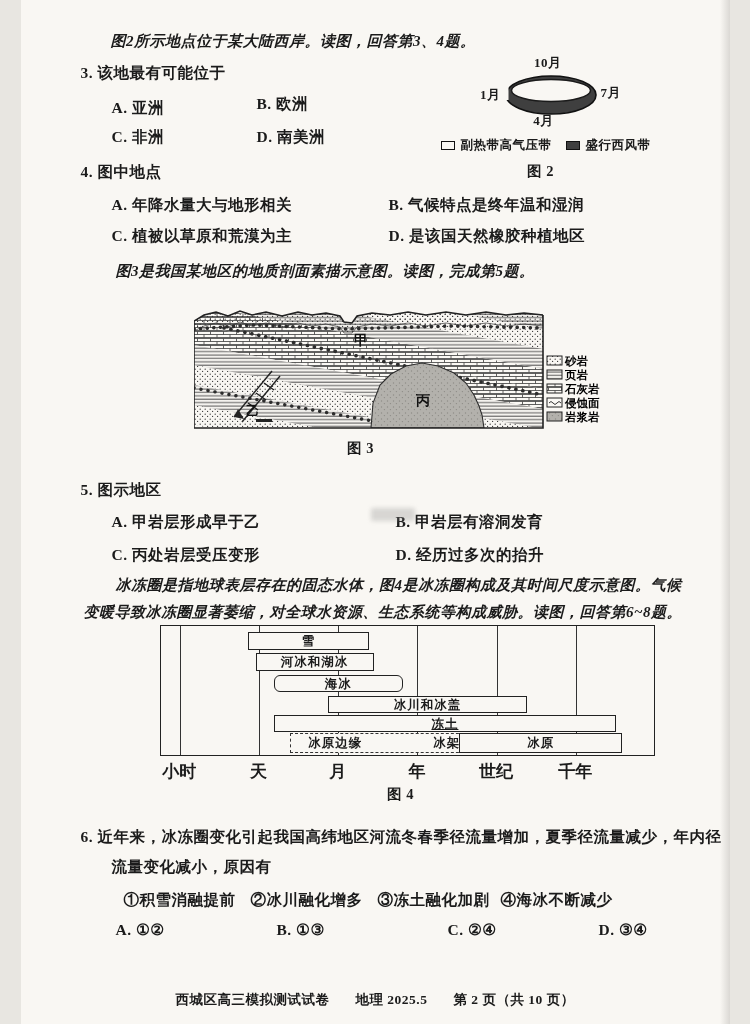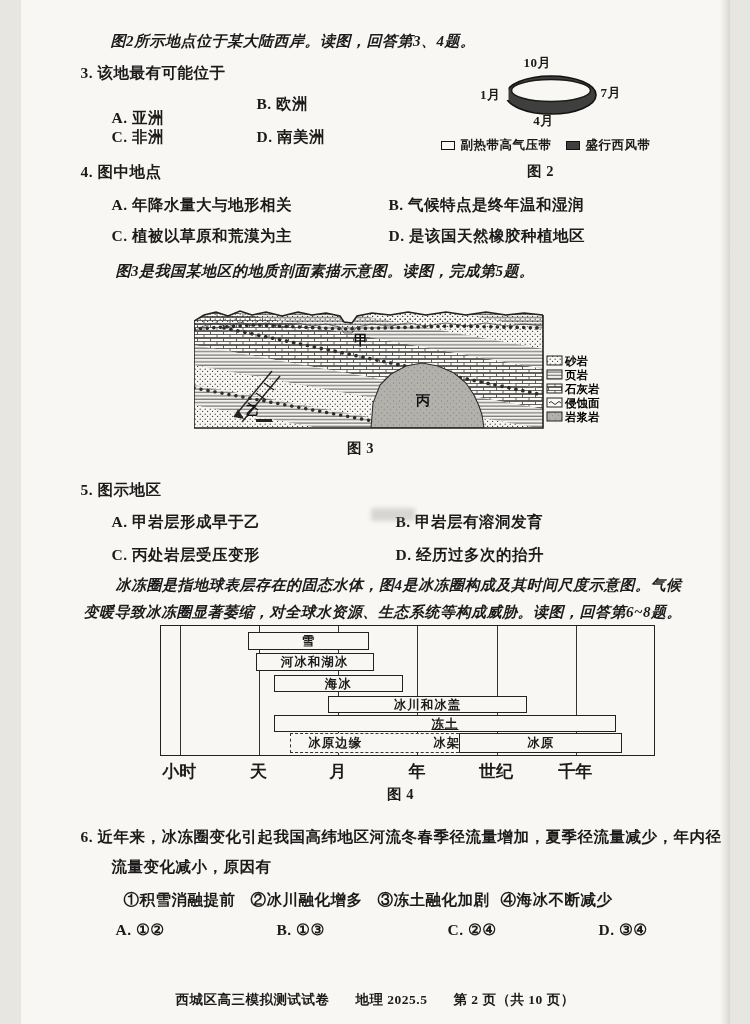--- a/index.html
+++ b/index.html
@@ -37,26 +37,26 @@
   svg text{font-family:"Liberation Serif","DejaVu Serif",serif;}
 </style>
 </head>
 <body>
 
 <div class="page">
 
   <div class="t intro" style="left:90px;top:31px;">图2所示地点位于某大陆西岸。读图，回答第3、4题。</div>
 
   <div class="t" style="left:60px;top:63px;">3. 该地最有可能位于</div>
-  <div class="t" style="left:91px;top:108px;">A. 亚洲</div>
+  <div class="t" style="left:91px;top:98px;">A. 亚洲</div>
   <div class="t" style="left:236px;top:94px;">B. 欧洲</div>
   <div class="t" style="left:91px;top:127px;">C. 非洲</div>
   <div class="t" style="left:236px;top:127px;">D. 南美洲</div>
 
-  <div class="t month" style="left:503px;top:55px;width:38px;text-align:left;">10月</div>
+  <div class="t month" style="left:503px;top:55px;width:38px;text-align:right;">10月</div>
   <div class="t month" style="left:450px;top:87px;width:30px;text-align:right;">1月</div>
   <div class="t month" style="left:580px;top:85px;">7月</div>
   <div class="t month" style="left:504px;top:113px;width:38px;text-align:center;">4月</div>
 
   <svg style="position:absolute;left:483px;top:72px;" width="94" height="44" viewBox="0 0 94 44">
     <ellipse cx="47" cy="23" rx="45" ry="19" fill="#3f3f3f" stroke="#111" stroke-width="1.6"></ellipse>
     <ellipse cx="47" cy="18.5" rx="39.5" ry="11" fill="#f9f7f3" stroke="#1a1a1a" stroke-width="1.5"></ellipse>
     <rect x="1" y="15" width="3.5" height="13" fill="#f9f7f3"></rect>
   </svg>
 
@@ -169,21 +169,21 @@
       <div class="grid" style="left: 177.6px;"></div>
       <div class="grid" style="left: 256.8px;"></div>
       <div class="grid" style="left: 336px;"></div>
       <div class="grid" style="left: 415.2px;"></div>
       <div class="bar" style="left: 87.912px; width: 120.384px; top: 6px; height: 18px;">
         <span>雪</span>
       </div>
       <div class="bar" style="left: 95.04px; width: 118.008px; top: 27px; height: 18px;">
         <span>河冰和湖冰</span>
       </div>
-      <div class="bar" style="left: 113.256px; width: 129.096px; top: 49px; height: 17px;">
+      <div class="bar" style="left: 113.256px; width: 129.096px; top: 49px; height: 17px; border-radius: 6px;">
         <span>海冰</span>
       </div>
       <div class="bar" style="left: 167.112px; width: 199.584px; top: 70px; height: 17px;">
         <span>冰川和冰盖</span>
       </div>
       <div class="bar" style="left: 113px; width: 342.936px; top: 89px; height: 17px; text-decoration: underline;">
         <span>冻土</span>
       </div>
       <div class="bar dashed" style="left: 129.096px; width: 189.288px; top: 107px; height: 20px; justify-content: space-around;">
         <span>冰原边缘</span>

